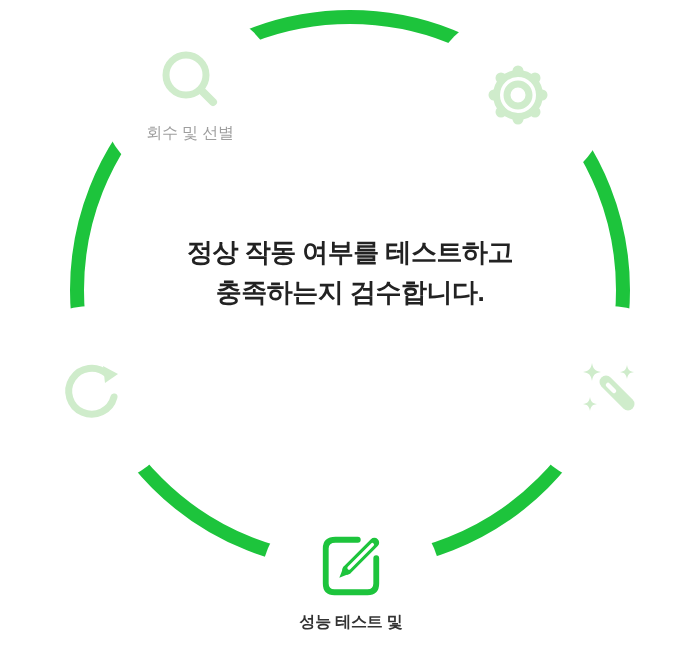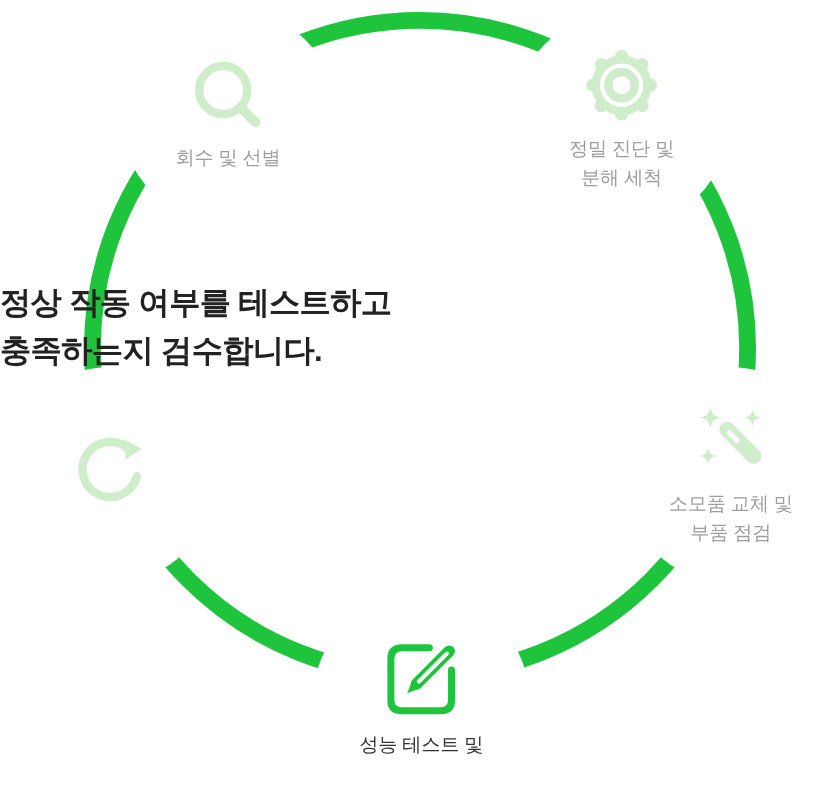--- a/index.html
+++ b/index.html
@@ -25,20 +25,21 @@
     position: absolute;
     left: 70px; top: 10px;
     width: 560px; height: 560px;
     box-sizing: border-box;
     border: 14px solid var(--green);
     border-radius: 50%;
   }
   .center-text {
     position: absolute;
     left: 0; right: 0; top: 232px;
+    text-align: center;
     font-size: 26px;
     line-height: 40px;
     font-weight: 700;
     letter-spacing: -0.5px;
     color: var(--center-text);
   }
   .node {
     position: absolute;
     width: 180px; height: 180px;
     background: #ffffff;
@@ -56,21 +57,21 @@
   .node .label {
     text-align: center;
     font-size: 16px;
     line-height: 24px;
     letter-spacing: -0.2px;
     color: var(--label-muted);
     font-weight: 400;
   }
   .node.active .label {
     color: var(--label-active);
-    font-weight: 400;
+    font-weight: 700;
   }
   .label span { display: block; }
   .label span:empty { display: none; }
 
   
   .node-collect  { left: 100px; top:   6px; }
   .node-diagnose { left: 428px; top:  10px; }
   .node-parts    { left: 519px; top: 306px; }
   .node-test     { left: 261px; top: 493px; }
   .node-restart  { left:   1px; top: 306px; }
@@ -106,41 +107,33 @@
           <circle cx="49" cy="49" r="5.5"></circle>
         <circle cx="32" cy="56" r="5.5"></circle>
           <circle cx="15" cy="49" r="5.5"></circle>
         <circle cx="8" cy="32" r="5.5"></circle>
           <circle cx="15" cy="15" r="5.5"></circle>
         <circle cx="32" cy="8" r="5.5"></circle>
           <circle cx="49" cy="15" r="5.5"></circle>
       </g>
       <circle cx="32" cy="32" r="11"></circle>
     </svg>
-    <div class="label">
-      <span>정밀 진단 및</span>
-      <span>분해 세척</span>
-    </div>
   </div>
 
   <div class="node node-parts">
     <svg class="icon" width="64" height="64" viewBox="0 0 64 64" fill="none">
       <defs>
         <path id="spk" d="M0,-9 C1.3,-2.7 2.7,-1.3 9,0 C2.7,1.3 1.3,2.7 0,9 C-1.3,2.7 -2.7,1.3 -9,0 C-2.7,-1.3 -1.3,-2.7 0,-9 Z"></path>
       </defs>
       <line x1="29" y1="23" x2="51" y2="45" stroke="currentColor" stroke-width="13" stroke-linecap="round"></line>
       <line x1="31" y1="26" x2="37" y2="32" stroke="#ffffff" stroke-width="4.5" stroke-linecap="round"></line>
       <use href="#spk" fill="currentColor" transform="translate(15,13)"></use>
       <use href="#spk" fill="currentColor" transform="translate(50,13) scale(0.78)"></use>
       <use href="#spk" fill="currentColor" transform="translate(13,45) scale(0.78)"></use>
     </svg>
-    <div class="label">
-      <span>소모품 교체 및</span>
-      <span>부품 점검</span>
-    </div>
   </div>
 
   <div class="node node-test active">
     <svg class="icon" width="68" height="68" viewBox="0 0 70 70" fill="none" stroke="currentColor" stroke-width="6" stroke-linecap="round" stroke-linejoin="round">
       <path d="M42 8 H19 Q9 8 9 17 V53 Q9 62 18 62 H52 Q61 62 61 53 V27"></path>
       <line x1="31" y1="39" x2="59" y2="11" stroke-width="10"></line>
       <line x1="33" y1="37" x2="57" y2="13" stroke="#ffffff" stroke-width="3.5"></line>
       <polygon points="23,47 34.5,42.5 27.5,35.5" fill="currentColor" stroke="none"></polygon>
     </svg>
     <div class="label">

